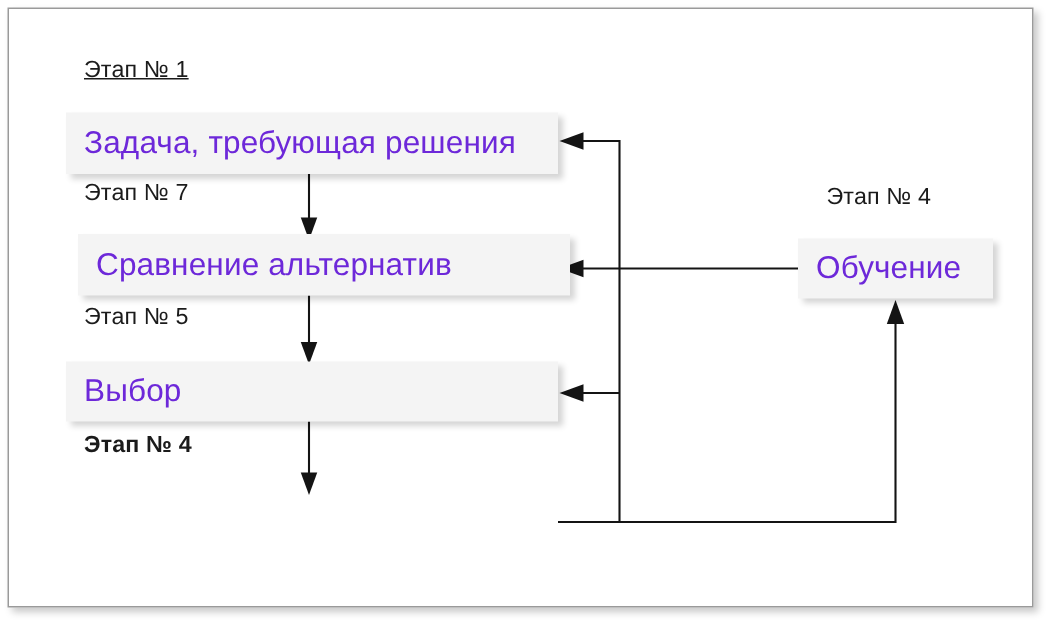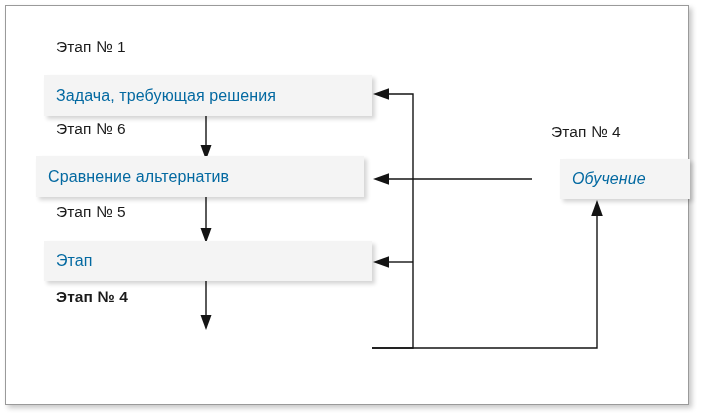--- a/index.html
+++ b/index.html
@@ -47,22 +47,22 @@
     position: absolute;
     background: #f4f4f4;
     box-sizing: border-box;
     box-shadow: 3px 3px 4px rgba(0,0,0,0.17);
   }
   .node-label {
     position: absolute;
     left: 12px;
     top: 50%;
     transform: translateY(-50%);
-    font-size: 16px;
-    color: #0369a1;
+    font-size: 21px;
+    color: #6d28d9;
     white-space: nowrap;
     letter-spacing: 0.1px;
   }
   
   #connectors {
     position: absolute;
     left: 0;
     top: 0;
     width: 701px;
     height: 417px;
@@ -117,36 +117,36 @@
         <path d="M 532 179 L 386 179"></path>
         <polygon points="373,179 389,173.2 389,184.8"></polygon>
       </g>
 
       <g>
         <path d="M 372 348 L 597 348 L 597 213"></path>
         <polygon points="597,200 591.2,216 602.8,216"></polygon>
       </g>
     </svg>
 
-    <div class="stage-label" style="left:56px; top:38px;">Этап № 1</div>
+    <div class="stage-label" style="left:56px; top:38px;text-decoration:underline;">Этап № 1</div>
     <div class="node-box" style="left:44px; top:75px; width:328px; height:41px;">
       <span class="node-label">Задача, требующая решения</span>
     </div>
 
-    <div class="stage-label" style="left:56px; top:120px;">Этап № 6</div>
-    <div class="node-box" style="left:36px; top:156px; width:328px; height:41px;">
+    <div class="stage-label" style="left:56px; top:120px;">Этап № 7</div>
+    <div class="node-box" style="left:52px; top:156px; width:328px; height:41px;">
       <span class="node-label">Сравнение альтернатив</span>
     </div>
 
     <div class="stage-label" style="left:56px; top:203px;">Этап № 5</div>
     <div class="node-box" style="left:44px; top:241px; width:328px; height:40px;">
-      <span class="node-label">Этап</span>
+      <span class="node-label">Выбор</span>
     </div>
 
     <div class="stage-label" style="left:56px; top:288px;font-weight:bold;">Этап № 4</div>
 
     <div class="stage-label" style="left:551px; top:123px;">Этап № 4</div>
-    <div class="node-box" style="left:560px; top:159px; width:130px; height:40px;font-style:italic;">
+    <div class="node-box" style="left:532px; top:159px; width:130px; height:40px;">
       <span class="node-label">Обучение</span>
     </div>
 
   </div>
 </div>
 
 </body></html>

